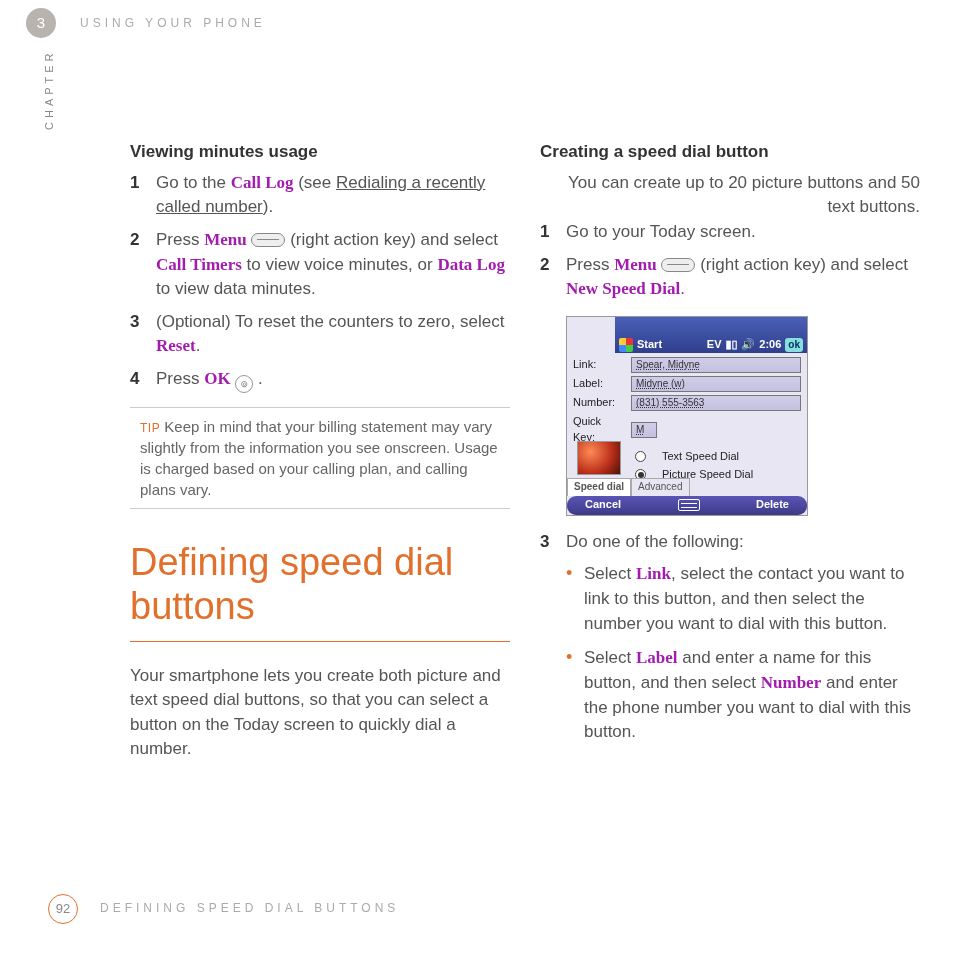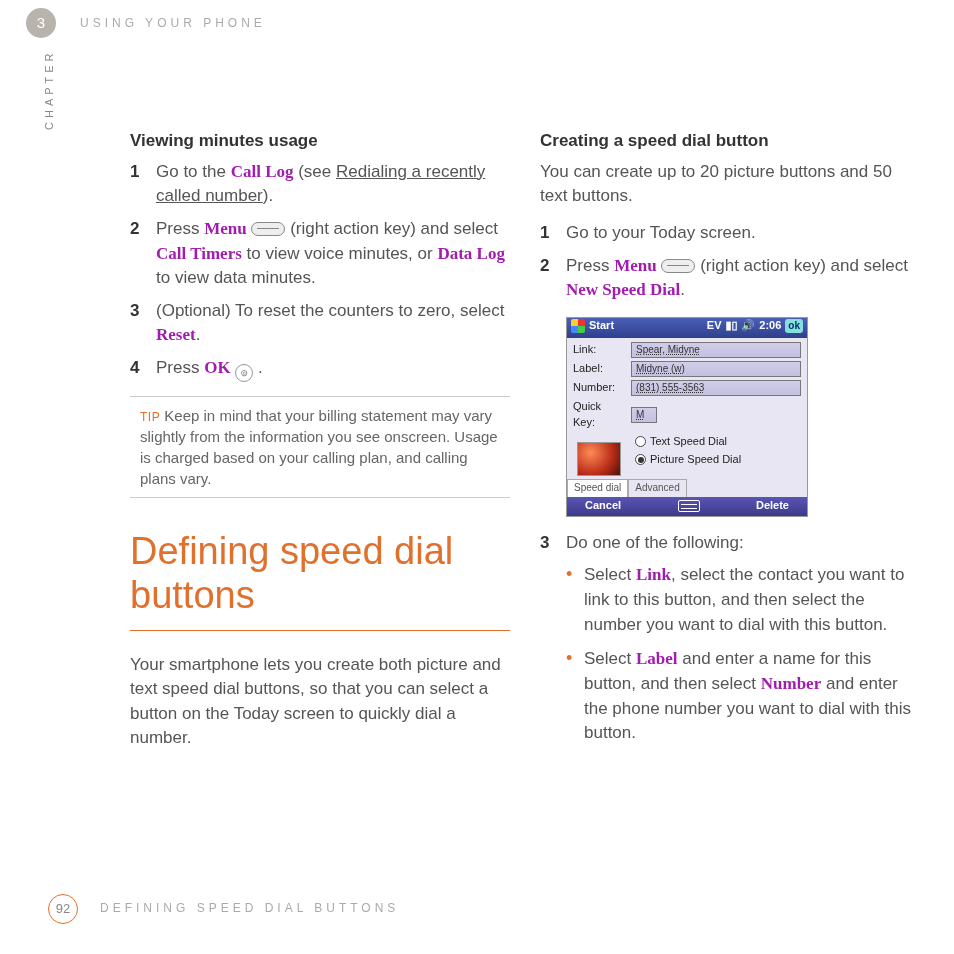--- a/index.html
+++ b/index.html
@@ -39,21 +39,21 @@
     left: 42px; top: 130px;
     transform: rotate(-90deg);
     transform-origin: left top;
     letter-spacing: 4px;
     font-size: 11px;
     color: #888;
     font-weight: 400;
   }
   .columns {
     position: absolute;
-    left: 130px; top: 129px;
+    left: 130px; top: 140px;
     width: 790px; height: 720px;
     display: flex;
     gap: 30px;
   }
   .col { width: 380px; }
   .subhead {
     font-weight: 700;
     color: #333;
     font-size: 17px;
     margin-bottom: 6px;
@@ -112,27 +112,28 @@
   .phone {
     width: 242px; height: 200px;
     border: 1px solid #999;
     margin: 14px 0 14px 26px;
     font-size: 11px;
     font-family: Tahoma, Arial, sans-serif;
     background: #e8e6f2;
     position: relative;
   }
   .ph-title {
-    height: 20px;
+    height: 36px;
     background: linear-gradient(#4a5fb8, #2f3f8c);
     color: #fff;
-    display: flex; align-items: flex-start;
+    display: flex; align-items: flex-end;
     padding: 0 4px;
     justify-content: space-between;
     font-weight: bold;
+    margin-left: 48px;
   }
   .ph-title .win-flag {
     width: 14px; height: 14px; display: inline-block;
     background: conic-gradient(#e33 0 25%, #4c4 0 50%, #48f 0 75%, #fc3 0);
     margin-right: 4px;
     border-radius: 2px;
   }
   .ph-title .status { display: flex; gap: 4px; align-items:center;}
   .ph-title .ok-btn {
     background: #8dd; color: #036; border-radius: 3px;
@@ -144,50 +145,51 @@
   .ph-field {
     flex: 1; height: 16px;
     border: 1px solid #777;
     background: linear-gradient(#d0cde8, #c4c0e0);
     color: #333;
     padding: 0 4px; line-height: 14px;
     text-decoration: underline dotted;
     font-size: 10px;
   }
   .ph-radio-group { margin-left: 62px; display:flex; flex-direction: column; gap:2px;}
-  .ph-radio { display: flex; align-items: center; gap: 4px; color:#222;}
+  .ph-radio { display: flex; align-items: center; gap: 16px; color:#222;}
   .ph-radio .dot {
     width: 11px; height: 11px; border: 1px solid #444; border-radius: 50%;
     background: #fff;
     display: flex; align-items:center; justify-content:center;
   }
   .ph-radio .dot.filled::after { content:""; width:6px; height:6px; background:#333; border-radius:50%;}
   .ph-thumb {
     position: absolute;
     left: 10px; bottom: 40px;
     width: 44px; height: 34px;
     border: 1px solid #999;
     background: radial-gradient(circle at 30% 30%, #ff8a55, #b82c18 60%, #4a1208);
   }
   .ph-tabs {
     position: absolute; left: 0; bottom: 19px;
     display: flex; font-size: 10px;
   }
   .ph-tab { padding: 1px 6px; background: #e8e6f2; border: 1px solid #aaa; border-bottom:none;}
-  .ph-tab.active { background: #fff; font-weight: normal;}
+  .ph-tab.active { background: #fff; font-weight: bold;}
   .ph-menu {
     position: absolute; bottom: 0; left: 0; right: 0;
     height: 19px;
     background: linear-gradient(#5a55b5, #3d3a88);
     color: #fff;
     display: flex; justify-content: space-between;
     align-items: center;
     padding: 0 18px;
     font-weight: bold;
     font-size: 11px;
+    border-radius: 9px;
   }
   .ph-menu .kbd {
     width: 22px; height: 12px; border: 1px solid #fff; border-radius: 2px;
     position: relative;
   }
   .ph-menu .kbd::before, .ph-menu .kbd::after {
     content:""; position:absolute; left:2px; right:2px; border-top:1px solid #fff;
   }
   .ph-menu .kbd::before { top:3px; }
   .ph-menu .kbd::after { top:7px; }
@@ -255,21 +257,21 @@
     <div class="tip-box">
       <span class="tip-label">TIP</span><span> Keep in mind that your billing statement may vary slightly from the information you see onscreen. Usage is charged based on your calling plan, and calling plans vary.</span>
     </div>
 
     <div class="section-title">Defining speed dial buttons</div>
     <div>Your smartphone lets you create both picture and text speed dial buttons, so that you can select a button on the Today screen to quickly dial a number.</div>
   </div>
 
   <div class="col">
     <div class="subhead">Creating a speed dial button</div>
-    <div style="margin-bottom:12px;">You can create up to 20 picture buttons and 50 text buttons.</div>
+    <div style="margin-bottom:0;text-align:right;">You can create up to 20 picture buttons and 50 text buttons.</div>
 
     <div class="step">
       <span class="step-num">1</span>
       <span>Go to your Today screen.</span>
     </div>
     <div class="step">
       <span class="step-num">2</span>
       <span>
         <span>Press </span><b>Menu</b>
         <span class="action-key"></span><span> (right action key) and select </span><b>New Speed Dial</b><span>.</span>

